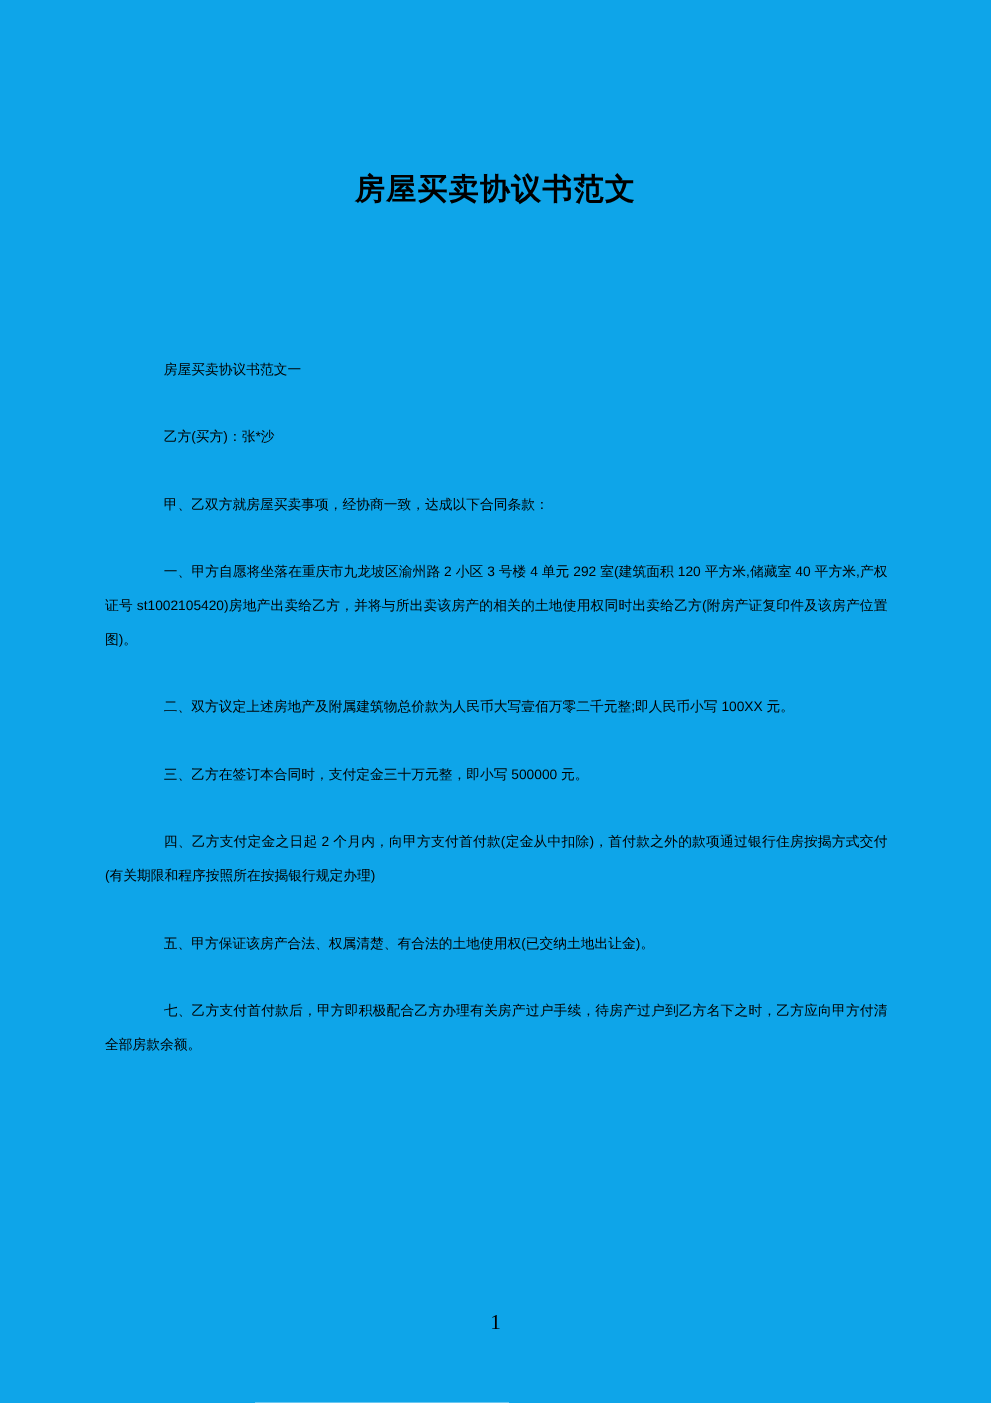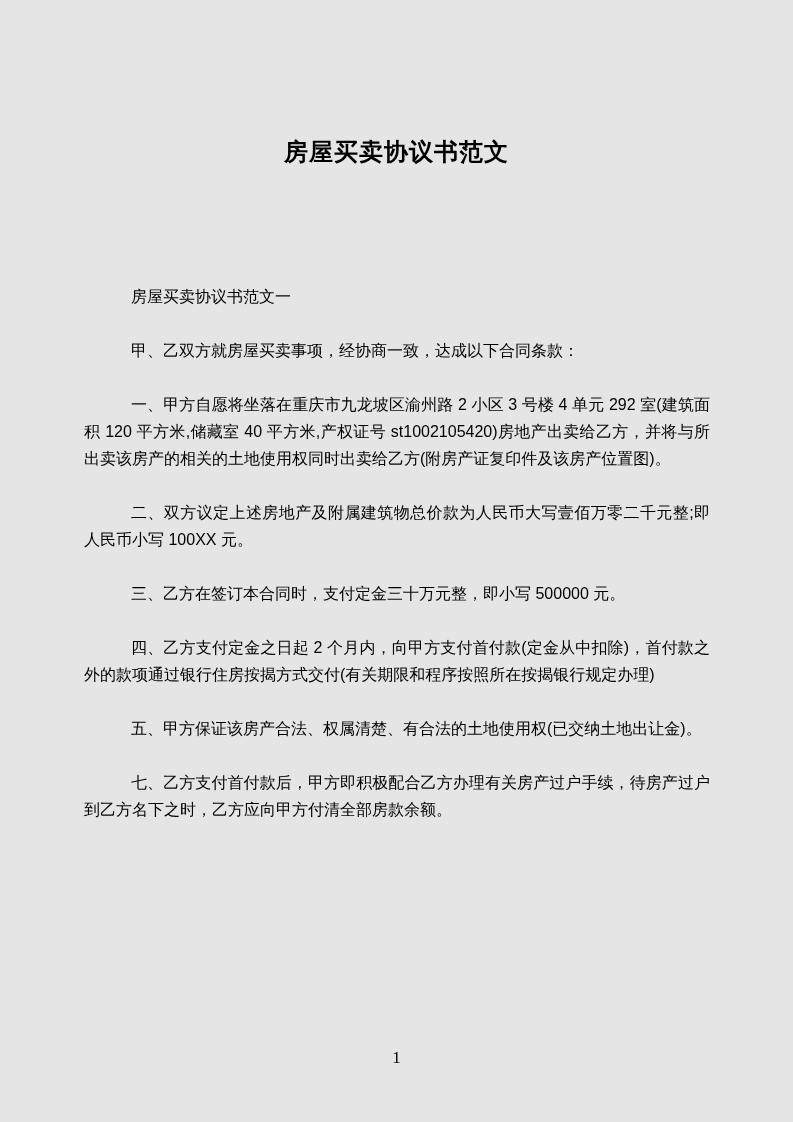--- a/index.html
+++ b/index.html
@@ -14,21 +14,21 @@
     overflow: hidden;
     font-family: "Liberation Sans", "DejaVu Sans", sans-serif;
     color: #000000;
   }
   .page {
     position: absolute;
     left: 0;
     top: 0;
     width: 793px;
     height: 1122px;
-    background: #e5e5e5;
+    background: #0ea5e9;
   }
   .doc-title {
     position: absolute;
     top: 136px;
     left: 0;
     width: 793px;
     margin: 0;
     text-align: center;
     font-size: 24px;
     font-weight: bold;
@@ -36,21 +36,21 @@
     letter-spacing: 1px;
   }
   .doc-content {
     position: absolute;
     top: 283px;
     left: 84px;
     width: 626px;
   }
   .doc-content p {
     margin: 0 0 27px 0;
-    font-size: 16px;
+    font-size: 11px;
     line-height: 27px;
     text-align: justify;
     text-indent: 47px;
     word-break: break-word;
   }
   .doc-content p:last-child {
     margin-bottom: 0;
   }
   .page-footer {
     position: absolute;
@@ -65,20 +65,21 @@
 </style>
 </head>
 <body>
 
 <div class="page">
 
   <h1 class="doc-title">房屋买卖协议书范文</h1>
 
   <div class="doc-content">
     <p>房屋买卖协议书范文一</p>
+    <p>乙方(买方)：张*沙</p>
     <p>甲、乙双方就房屋买卖事项，经协商一致，达成以下合同条款：</p>
     <p>一、甲方自愿将坐落在重庆市九龙坡区渝州路 2 小区 3 号楼 4 单元 292 室(建筑面积 120 平方米,储藏室 40 平方米,产权证号 st1002105420)房地产出卖给乙方，并将与所出卖该房产的相关的土地使用权同时出卖给乙方(附房产证复印件及该房产位置图)。</p>
     <p>二、双方议定上述房地产及附属建筑物总价款为人民币大写壹佰万零二千元整;即人民币小写 100XX 元。</p>
     <p>三、乙方在签订本合同时，支付定金三十万元整，即小写 500000 元。</p>
     <p>四、乙方支付定金之日起 2 个月内，向甲方支付首付款(定金从中扣除)，首付款之外的款项通过银行住房按揭方式交付(有关期限和程序按照所在按揭银行规定办理)</p>
     <p>五、甲方保证该房产合法、权属清楚、有合法的土地使用权(已交纳土地出让金)。</p>
     <p>七、乙方支付首付款后，甲方即积极配合乙方办理有关房产过户手续，待房产过户到乙方名下之时，乙方应向甲方付清全部房款余额。</p>
   </div>
 
   <div class="page-footer">1</div>

